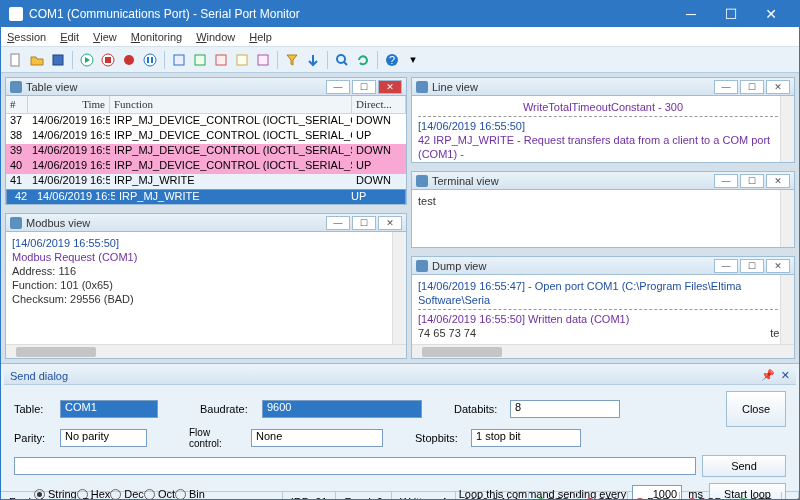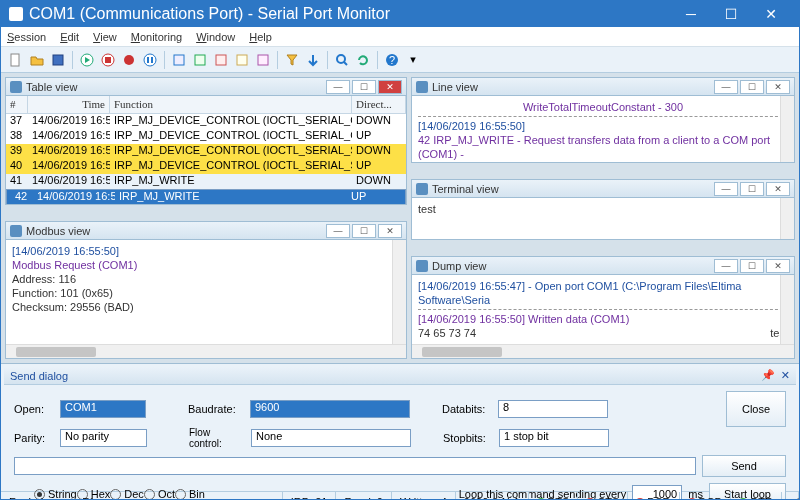--- a/index.html
+++ b/index.html
@@ -1,43 +1,43 @@
 <!DOCTYPE html>
 <html><head>
 <meta charset="utf-8">
 <style>
 *{box-sizing:border-box;margin:0;padding:0;font-family:"Segoe UI",Tahoma,sans-serif;font-size:11px}
 body{background:#fff;width:800px;height:500px;overflow:hidden;border:1px solid #2d77c5}
 .titlebar{background:#2d77c5;color:#fff;height:26px;display:flex;align-items:center;padding:0 8px}
 .titlebar .icon{width:14px;height:14px;background:#fff;border-radius:2px;margin-right:6px}
-.titlebar .title{flex:1;font-size:16px}
+.titlebar .title{flex:1;font-size:12px}
 .titlebar .winbtn{width:40px;height:26px;display:flex;align-items:center;justify-content:center;color:#fff;font-size:14px}
 .menubar{background:#fff;height:20px;display:flex;align-items:center;padding:0 6px;gap:14px;border-bottom:1px solid #d5e1ea}
 .menubar span{color:#333}
 .menubar span::first-letter{text-decoration:underline}
 .toolbar{background:#eaf2f9;height:26px;display:flex;align-items:center;padding:0 6px;gap:3px;border-bottom:1px solid #b4cde0}
 .tb{width:18px;height:18px;display:flex;align-items:center;justify-content:center;border-radius:2px}
 .tb svg{width:14px;height:14px}
 .sep{width:1px;height:18px;background:#b4cde0;margin:0 2px}
 .workspace{display:flex;height:290px;background:#d5e1ea;padding:4px;gap:4px}
-.col{display:flex;flex-direction:column;gap:16px}
+.col{display:flex;flex-direction:column;gap:8px}
 .col.left{width:402px}
 .col.right{flex:1}
 .panel{background:#fff;border:1px solid #9fbdd4;display:flex;flex-direction:column}
 .panel-hdr{background:linear-gradient(#eaf2f9,#d5e4f0);height:18px;display:flex;align-items:center;padding:0 4px;font-size:11px;border-bottom:1px solid #9fbdd4}
 .panel-hdr .ph-icon{width:12px;height:12px;background:#5a8fc0;border-radius:2px;margin-right:4px}
 .panel-hdr .ph-title{flex:1;color:#333}
 .ph-btn{width:24px;height:14px;border:1px solid #9fbdd4;background:#fff;margin-left:2px;display:flex;align-items:center;justify-content:center;font-size:9px;color:#555}
 .panel-body{flex:1;overflow:hidden;position:relative;font-family:Consolas,monospace;font-size:11px}
 .tbl-hdr{display:flex;background:#f0f5fa;border-bottom:1px solid #c5d6e4;height:18px}
 .tbl-hdr div{padding:2px 4px;border-right:1px solid #c5d6e4;font-family:"Segoe UI";font-size:11px;color:#333}
 .c-n{width:22px}.c-t{width:82px}.c-f{flex:1}.c-d{width:54px}
 .row{display:flex;height:15px}
 .row div{padding:0 4px;overflow:hidden;white-space:nowrap}
-.row.y{background:#fde047}
+.row.y{background:#f9a8d4}
 .row.w{background:#fff}
 .row.g{background:#eaf2f9}
 .row.sel{background:#2d77c5;color:#fff}
 .scroll-h{height:14px;background:#f0f0f0;border-top:1px solid #ddd;display:flex;align-items:center}
 .scroll-h .thumb{width:80px;height:10px;background:#c5c5c5;border-radius:2px;margin-left:10px}
 .scroll-v{position:absolute;right:0;top:0;bottom:0;width:14px;background:#f0f0f0;border-left:1px solid #ddd}
 .mono{padding:4px 6px;line-height:14px;color:#333}
 .mono .blue{color:#2050a0}
 .mono .purple{color:#7030a0}
 .dotline{border-bottom:1px dashed #999;margin:2px 0}
@@ -320,37 +320,37 @@
 </div>
 
 <div class="send-dialog">
  <div class="sd-hdr">
       <span class="sdh-title">Send dialog</span>
       <span>📌</span>
       <span style="margin-left:6px">✕</span>
     </div>
  <div class="sd-body">
   <div class="sd-row">
-   <span class="lbl">Open:</span>
-   <div class="sel hl" style="width:86px">COM1</div>
+   <span class="lbl">Table:</span>
+   <div class="sel hl" style="width:98px">COM1</div>
    <span style="width:30px"></span>
    <span class="lbl" style="width:56px">Baudrate:</span>
    <div class="sel hl" style="width:160px">9600</div>
    <span style="width:20px"></span>
    <span class="lbl" style="width:50px">Databits:</span>
    <div class="sel" style="width:110px">8</div>
    <span style="flex:1"></span>
    <div class="btn" style="height:36px;width:60px">Close</div>
   </div>
   <div class="sd-row" style="margin-top:-6px">
    <span class="lbl">Parity:</span>
    <div class="sel" style="width:87px">No parity</div>
    <span style="width:30px"></span>
    <span class="lbl" style="width:56px;font-size:10px">Flow control:</span>
-   <div class="sel" style="width:160px">None</div>
+   <div class="sel" style="width:132px">None</div>
    <span style="width:20px"></span>
    <span class="lbl" style="width:50px">Stopbits:</span>
    <div class="sel" style="width:110px">1 stop bit</div>
   </div>
   <div class="sd-row">
    <div class="sel" style="flex:1;height:18px"></div>
    <div class="btn" style="width:84px">Send</div>
   </div>
   <div class="sd-row">
    <div class="radio-row" style="margin-left:20px">

